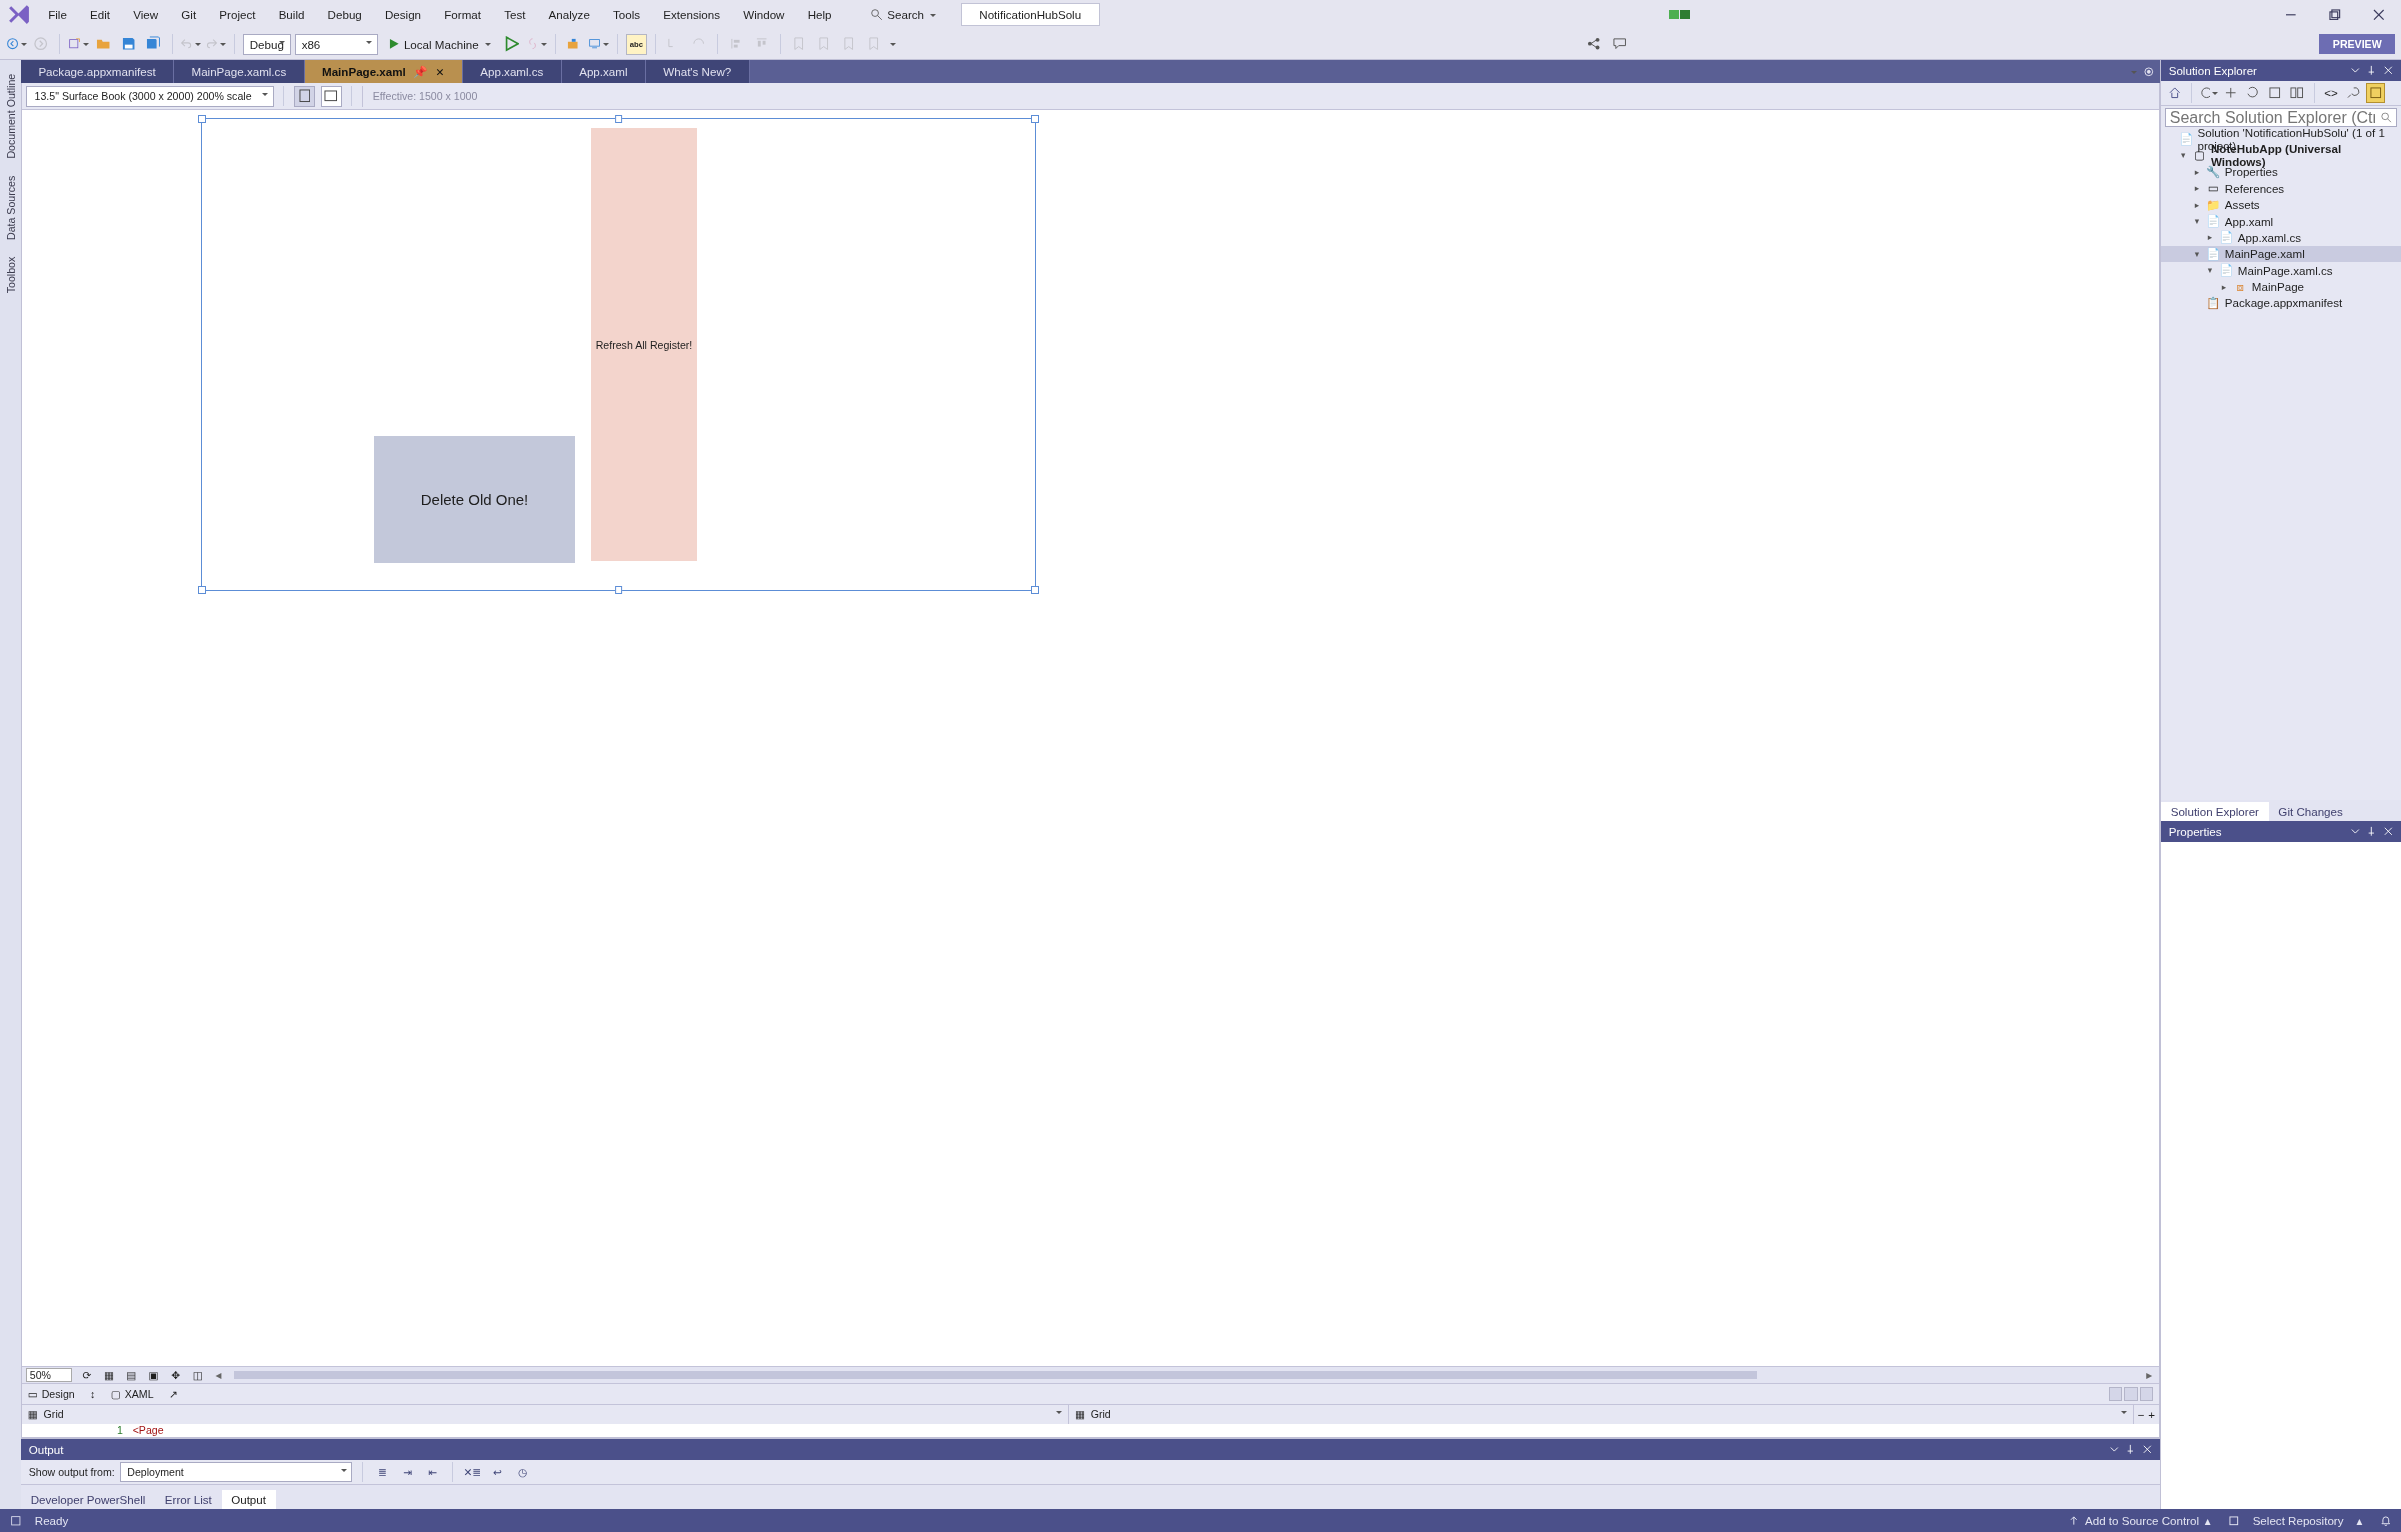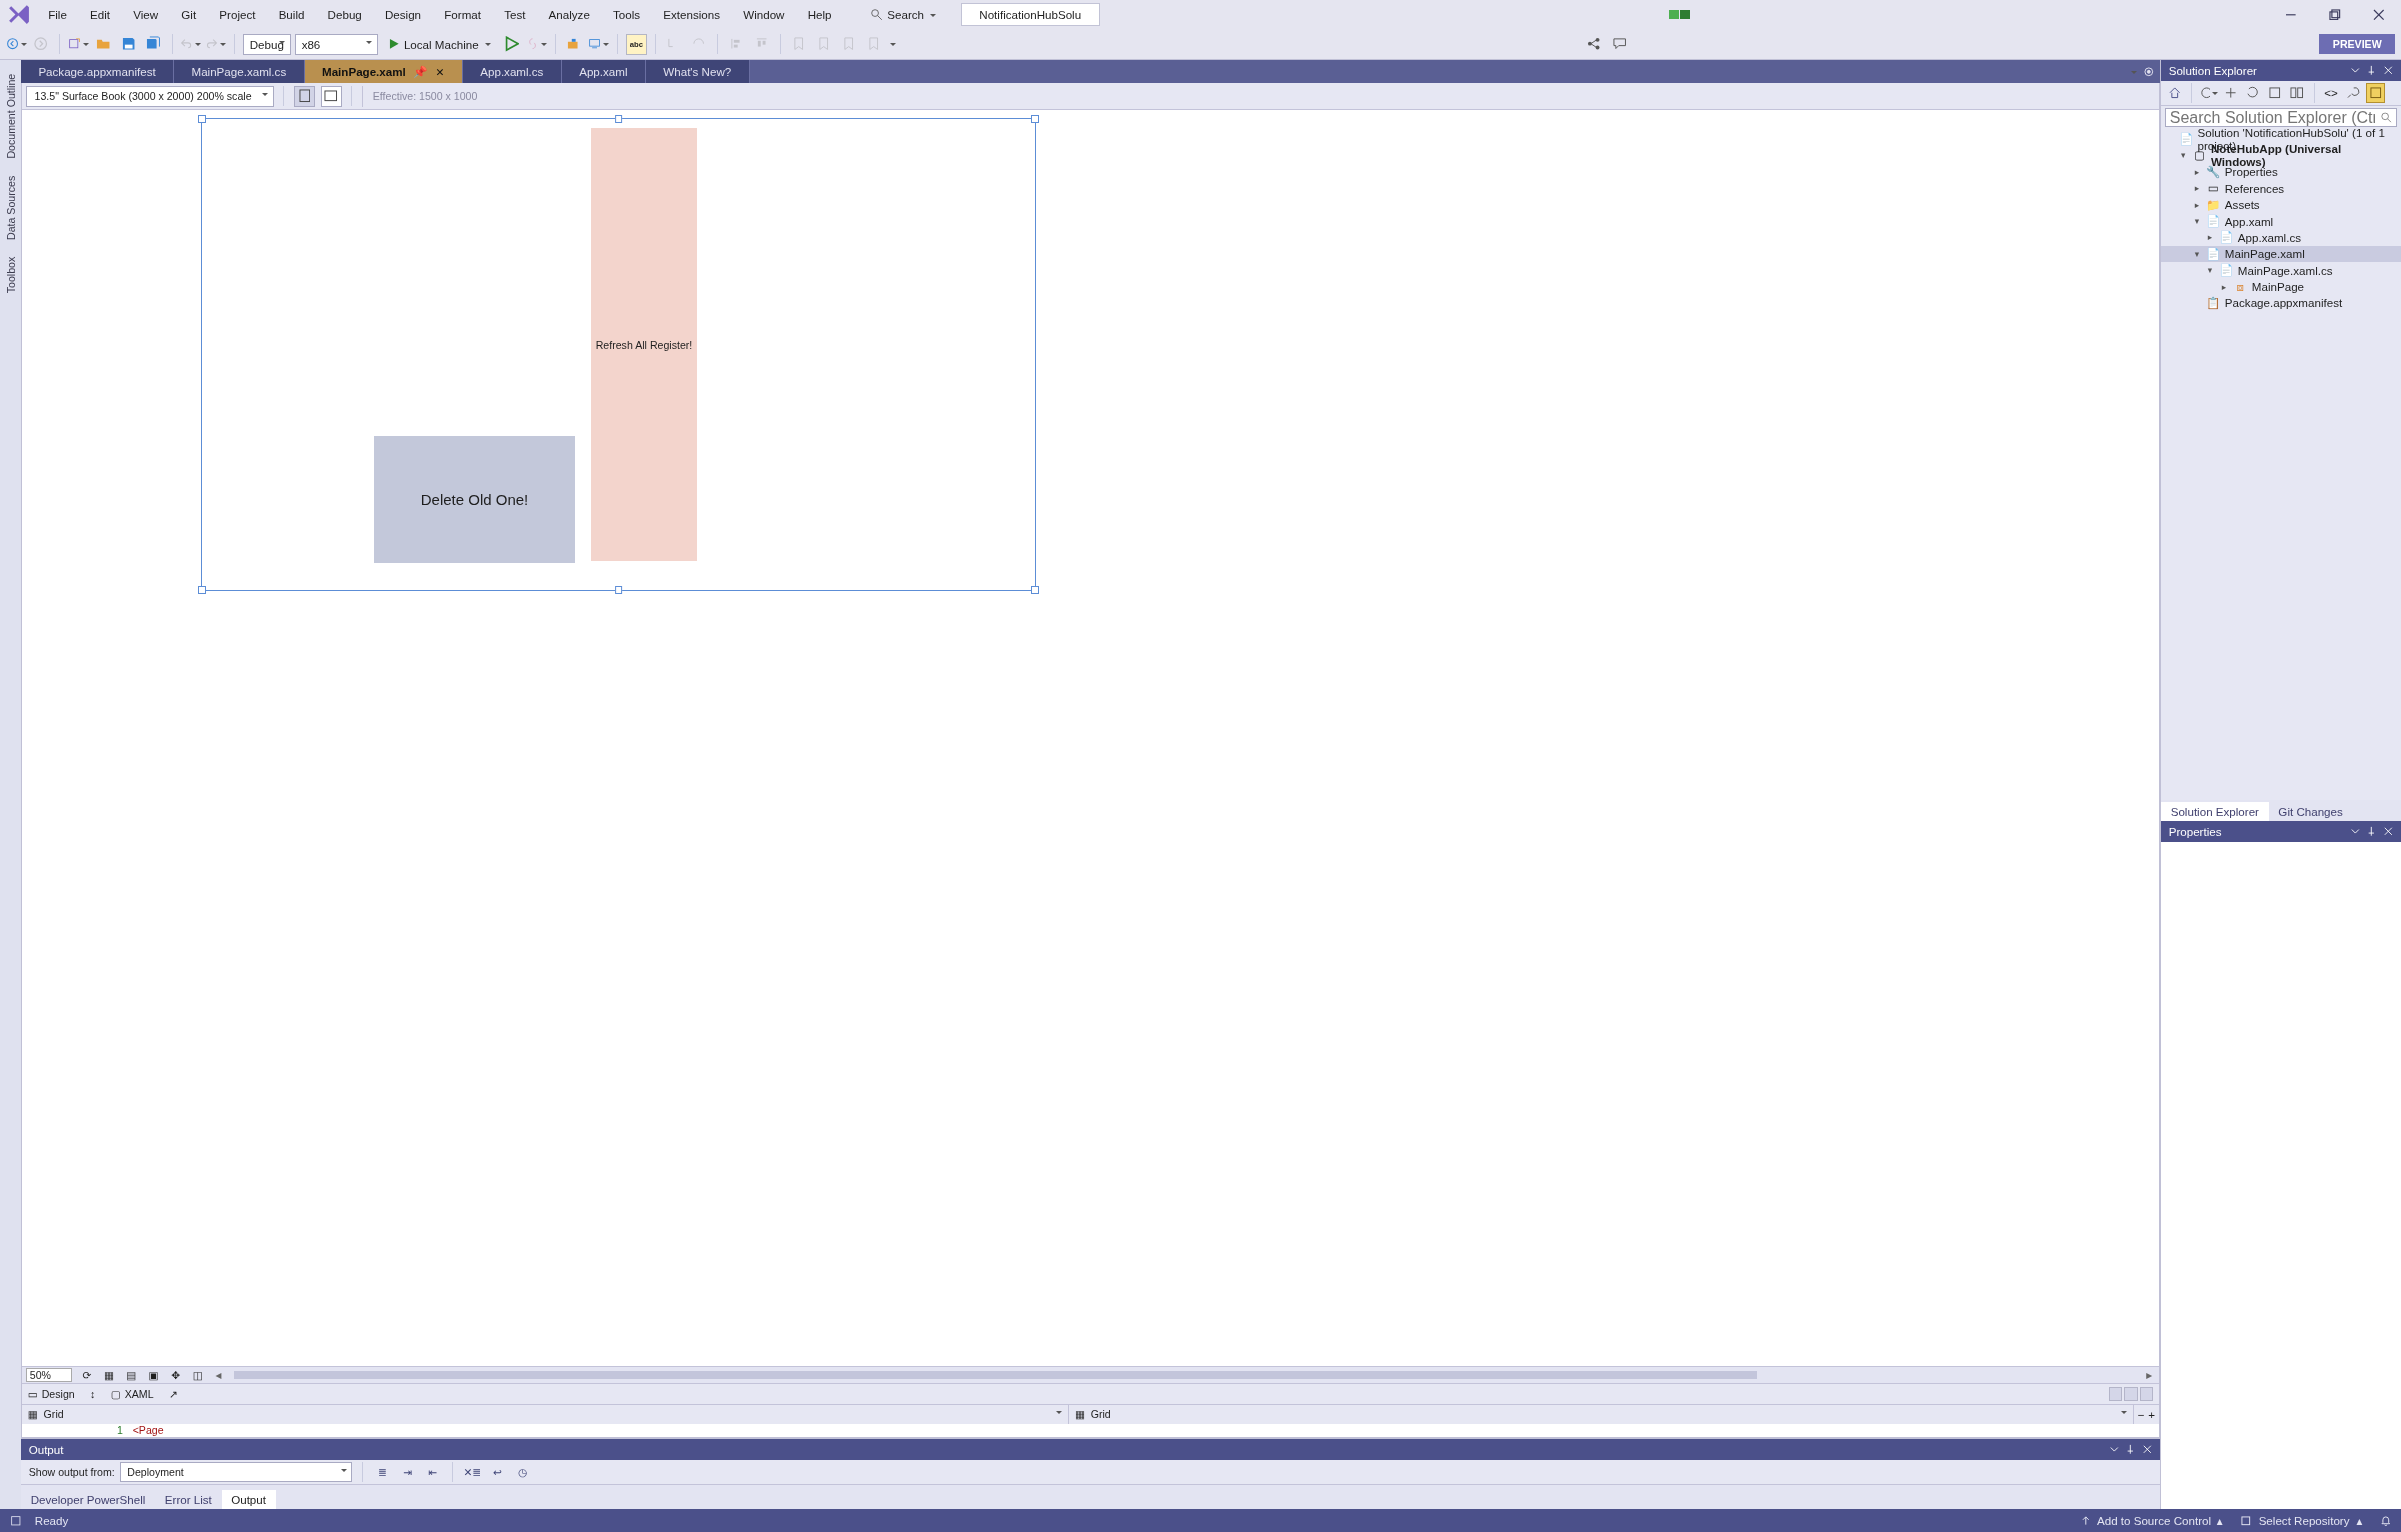--- a/index.html
+++ b/index.html
@@ -666,21 +666,21 @@
       </svg>
     <span>Ready</span>
     <div class="right">
       <div style="display:flex;gap:5.8px;">
         <svg viewBox="0 0 12 12">
             <path d="M6 11 V3 M3 6 l3 -3 l3 3"></path>
           </svg>
         <span>Add to Source Control</span>
         <span>▴</span>
       </div>
-      <div style="display:flex;gap:7px;align-items:center">
+      <div style="display:flex;gap:13px;align-items:center">
         <svg viewBox="0 0 12 12">
             <rect x="2" y="2" width="8" height="8"></rect>
           </svg>
         <span>Select Repository</span>
         <span>▴</span>
       </div>
       <svg viewBox="0 0 12 12">
           <path d="M6 2 a3 3 0 0 1 3 3 v3 l1 1 h-8 l1 -1 v-3 a3 3 0 0 1 3 -3 M5 10 a1 1 0 0 0 2 0"></path>
         </svg>
     </div>

